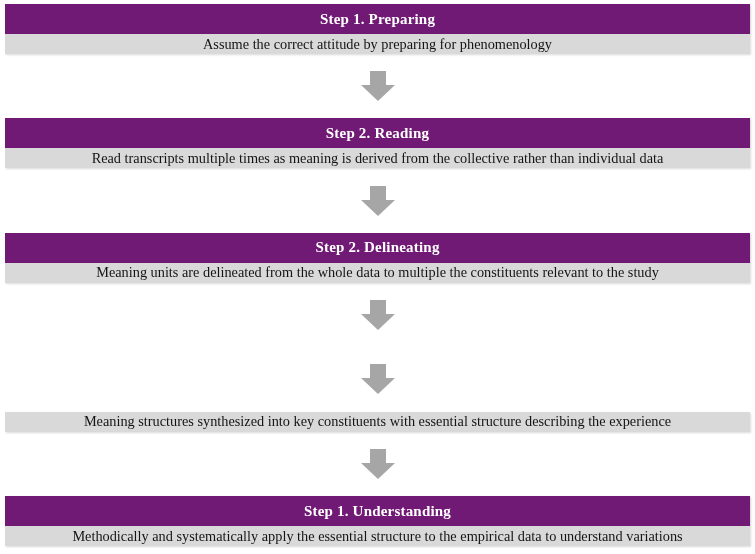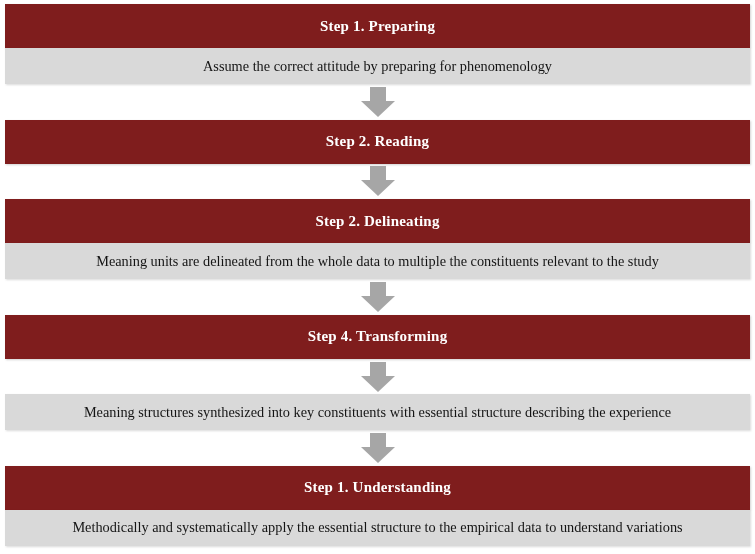--- a/index.html
+++ b/index.html
@@ -22,35 +22,35 @@
     display: flex;
     flex-direction: column;
     align-items: stretch;
   }
   .step-group {
     width: 100%;
     flex: 0 0 auto;
   }
   .step-header {
     width: 100%;
-    height: 44px;
-    background: #7f1d1d;
+    height: 30px;
+    background: #701a75;
     color: #ffffff;
     font-weight: bold;
     font-size: 15px;
     letter-spacing: 0.2px;
     display: flex;
     align-items: center;
     justify-content: center;
     box-sizing: border-box;
     box-shadow: 1px 1px 2px rgba(0,0,0,0.18);
   }
   .step-body {
     width: 100%;
-    height: 36px;
+    height: 20px;
     background: #d9d9d9;
     color: #141414;
     font-size: 14.3px;
     display: flex;
     align-items: center;
     justify-content: center;
     box-sizing: border-box;
     text-align: center;
     padding: 0 8px;
     box-shadow: 1px 1px 2px rgba(0,0,0,0.15);
@@ -82,41 +82,41 @@
   </div>
 
   <div class="connector">
     <svg class="arrow-down" viewBox="0 0 34 30">
       <polygon points="9,0 25,0 25,14 34,14 17,30 0,14 9,14" fill="#a6a6a6"></polygon>
     </svg>
   </div>
 
   <div class="step-group">
     <div class="step-header">Step 2. Reading</div>
+    <div class="step-body">Read transcripts multiple times as meaning is derived from the collective rather than individual data</div>
   </div>
 
   <div class="connector">
     <svg class="arrow-down" viewBox="0 0 34 30">
       <polygon points="9,0 25,0 25,14 34,14 17,30 0,14 9,14" fill="#a6a6a6"></polygon>
     </svg>
   </div>
 
   <div class="step-group">
     <div class="step-header">Step 2. Delineating</div>
     <div class="step-body">Meaning units are delineated from the whole data to multiple the constituents relevant to the study</div>
   </div>
 
   <div class="connector">
     <svg class="arrow-down" viewBox="0 0 34 30">
       <polygon points="9,0 25,0 25,14 34,14 17,30 0,14 9,14" fill="#a6a6a6"></polygon>
     </svg>
   </div>
 
   <div class="step-group">
-    <div class="step-header">Step 4. Transforming</div>
   </div>
 
   <div class="connector">
     <svg class="arrow-down" viewBox="0 0 34 30">
       <polygon points="9,0 25,0 25,14 34,14 17,30 0,14 9,14" fill="#a6a6a6"></polygon>
     </svg>
   </div>
 
   <div class="step-group">
     <div class="step-body">Meaning structures synthesized into key constituents with essential structure describing the experience</div>

